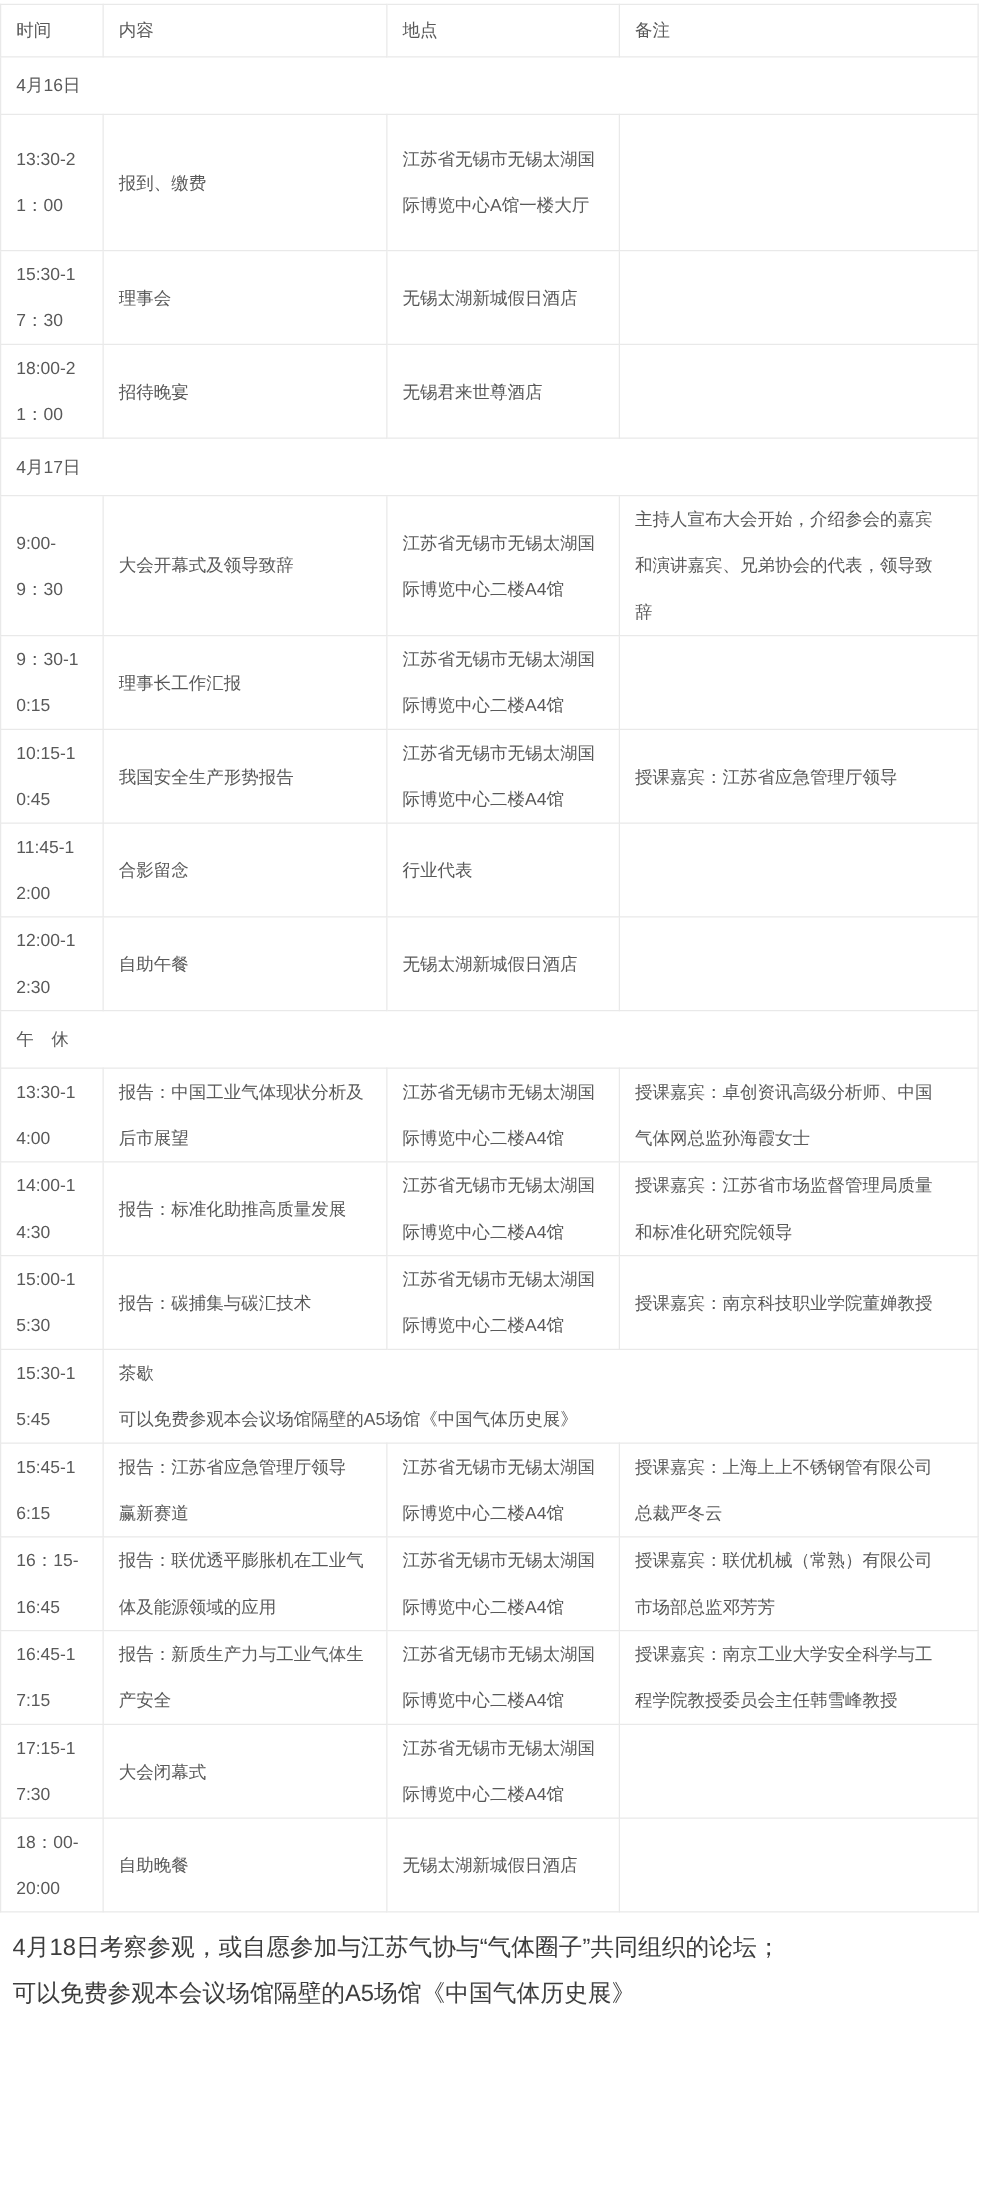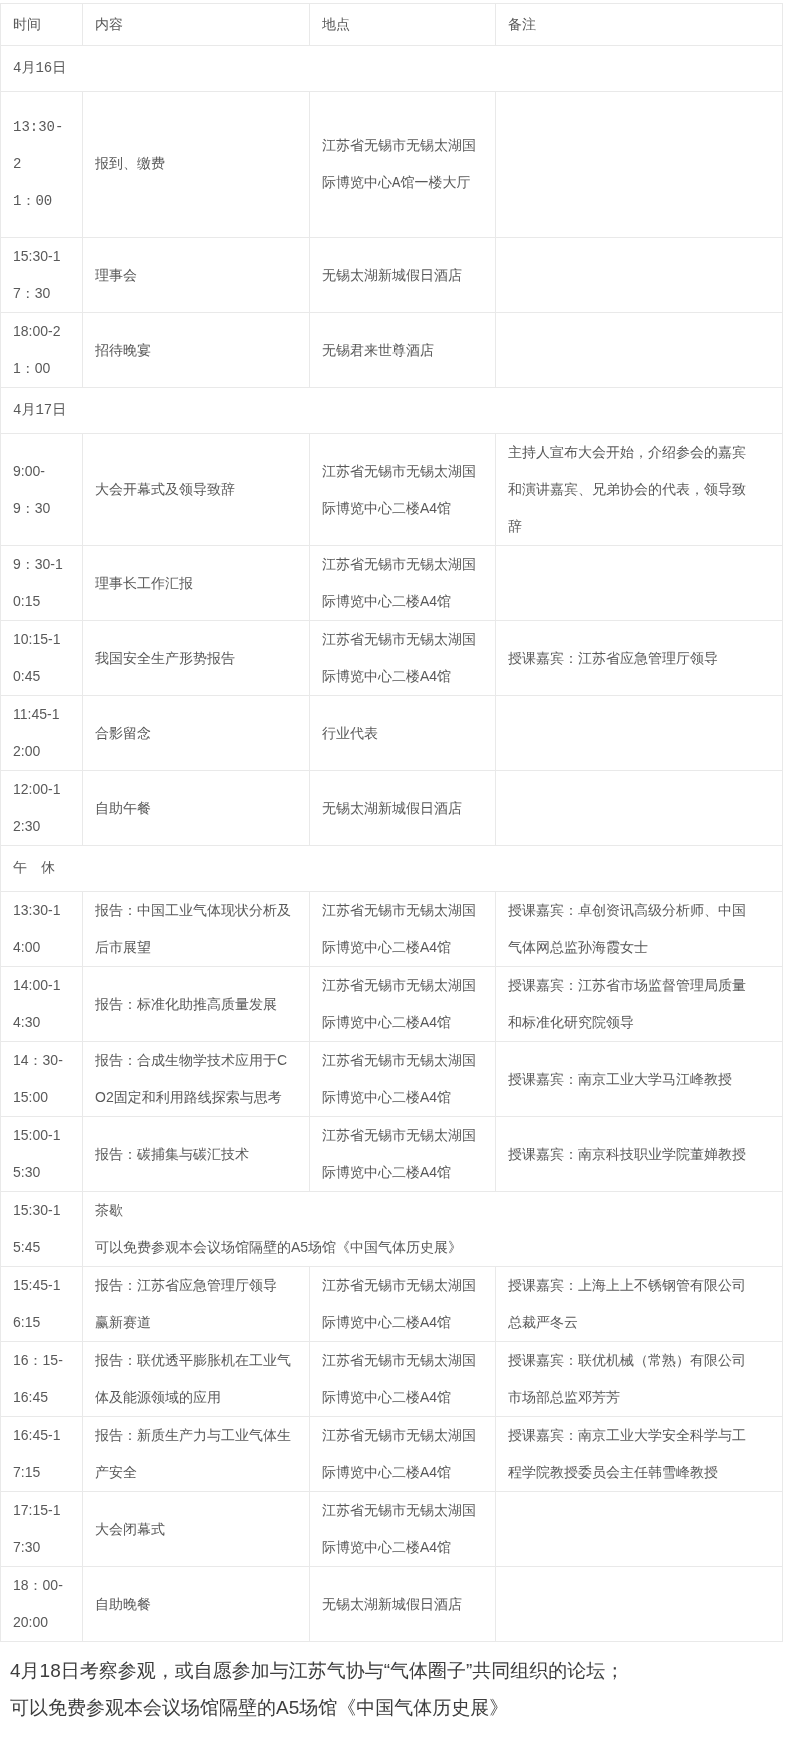--- a/index.html
+++ b/index.html
@@ -34,22 +34,22 @@
     font-weight: 400;
     color: #595959;
     line-height: 37px;
     text-align: left;
     vertical-align: middle;
     padding: 0 12px;
     overflow: hidden;
     word-break: break-all;
   }
   th { padding: 2px 12px; }
-  tr.section-row td { padding: 4px 12px; font-family: Liberation Mono, monospace; }
-  tr.tall td { padding-top: 17px; padding-bottom: 17px; font-family: Liberation Mono, monospace; }
+  tr.section-row td { padding: 4px 12px; }
+  tr.tall td { padding-top: 17px; padding-bottom: 17px; }
   .cell-line { line-height: 37px; }
   .footer-note {
     margin: 10px 0 0 10px;
     font-size: 19px;
     line-height: 37px;
     color: #3d3d3d;
   }
 </style>
 </head>
 <body>
@@ -225,37 +225,20 @@
             <div class="cell-line">江苏省无锡市无锡太湖国</div>
             <div class="cell-line">际博览中心二楼A4馆</div>
           </td>
           <td>
             <div class="cell-line">授课嘉宾：江苏省市场监督管理局质量</div>
             <div class="cell-line">和标准化研究院领导</div>
           </td>
         </tr>
         <tr>
           <td>
-            <div class="cell-line">14：30-</div>
-            <div class="cell-line">15:00</div>
-          </td>
-          <td>
-            <div class="cell-line">报告：合成生物学技术应用于C</div>
-            <div class="cell-line">O2固定和利用路线探索与思考</div>
-          </td>
-          <td>
-            <div class="cell-line">江苏省无锡市无锡太湖国</div>
-            <div class="cell-line">际博览中心二楼A4馆</div>
-          </td>
-          <td>
-            <div class="cell-line">授课嘉宾：南京工业大学马江峰教授</div>
-          </td>
-        </tr>
-        <tr>
-          <td>
             <div class="cell-line">15:00-1</div>
             <div class="cell-line">5:30</div>
           </td>
           <td>
             <div class="cell-line">报告：碳捕集与碳汇技术</div>
           </td>
           <td>
             <div class="cell-line">江苏省无锡市无锡太湖国</div>
             <div class="cell-line">际博览中心二楼A4馆</div>
           </td>

